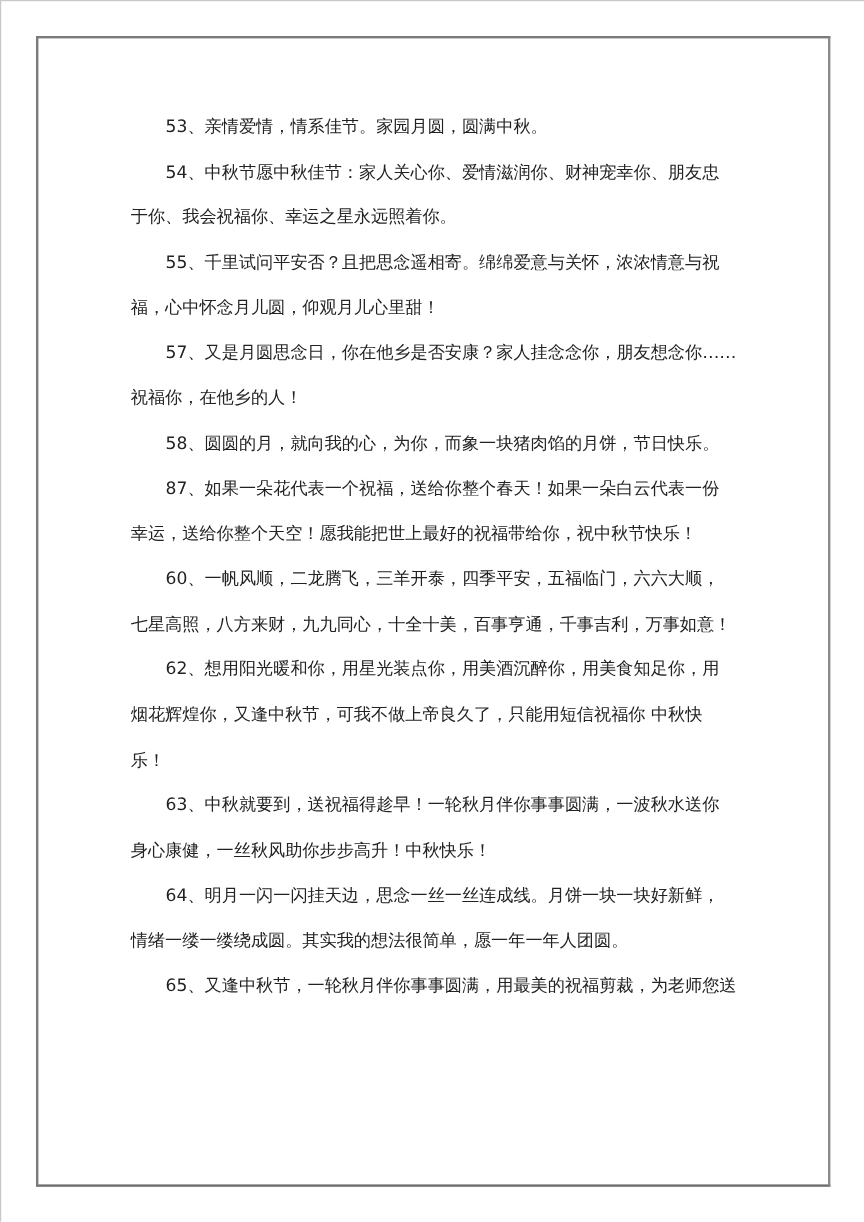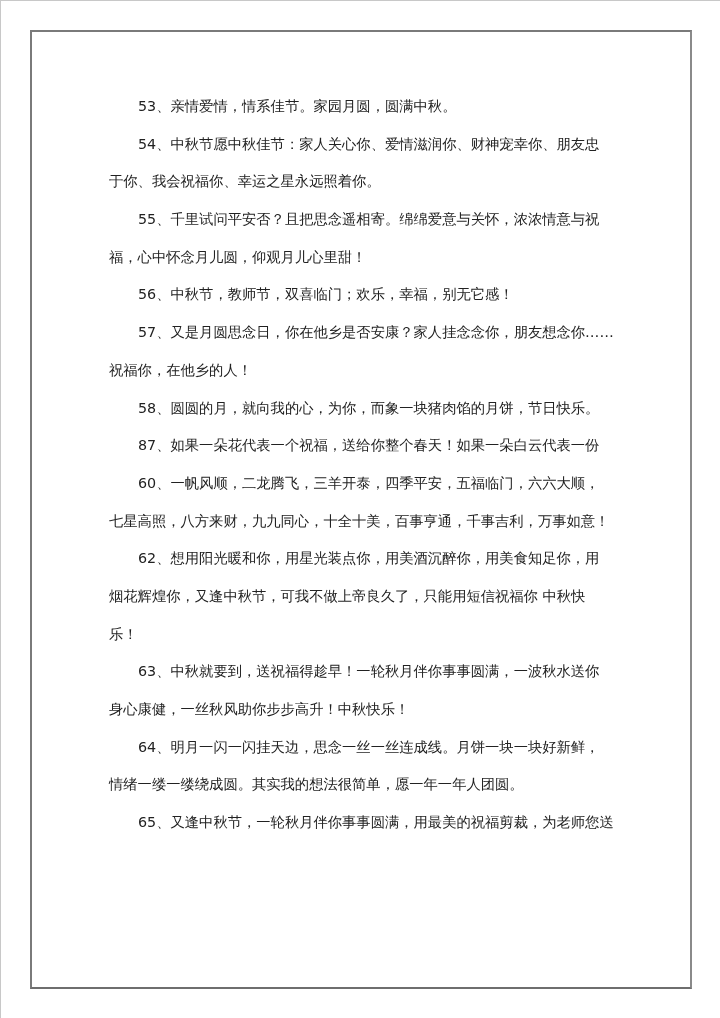--- a/index.html
+++ b/index.html
@@ -72,31 +72,29 @@
       </div>
       <div class="para">
         <span class="line first"><span class="num">54、</span><span>中秋节愿中秋佳节：家人关心你、爱情滋润你、财神宠幸你、朋友忠</span></span>
         <span class="line"><span>于你、我会祝福你、幸运之星永远照着你。</span></span>
       </div>
       <div class="para">
         <span class="line first"><span class="num">55、</span><span>千里试问平安否？且把思念遥相寄。绵绵爱意与关怀，浓浓情意与祝</span></span>
         <span class="line"><span>福，心中怀念月儿圆，仰观月儿心里甜！</span></span>
       </div>
       <div class="para">
-        <span class="line first"><span class="num">56、</span><span>中秋节，教师节，双喜临门；欢乐，幸福，别无它感！</span></span>
-      </div>
-      <div class="para">
         <span class="line first"><span class="num">57、</span><span>又是月圆思念日，你在他乡是否安康？家人挂念念你，朋友想念你……</span></span>
         <span class="line"><span>祝福你，在他乡的人！</span></span>
       </div>
       <div class="para">
         <span class="line first"><span class="num">58、</span><span>圆圆的月，就向我的心，为你，而象一块猪肉馅的月饼，节日快乐。</span></span>
       </div>
       <div class="para">
         <span class="line first"><span class="num">87、</span><span>如果一朵花代表一个祝福，送给你整个春天！如果一朵白云代表一份</span></span>
+        <span class="line"><span>幸运，送给你整个天空！愿我能把世上最好的祝福带给你，祝中秋节快乐！</span></span>
       </div>
       <div class="para">
         <span class="line first"><span class="num">60、</span><span>一帆风顺，二龙腾飞，三羊开泰，四季平安，五福临门，六六大顺，</span></span>
         <span class="line"><span>七星高照，八方来财，九九同心，十全十美，百事亨通，千事吉利，万事如意！</span></span>
       </div>
       <div class="para">
         <span class="line first"><span class="num">62、</span><span>想用阳光暖和你，用星光装点你，用美酒沉醉你，用美食知足你，用</span></span>
         <span class="line"><span>烟花辉煌你，又逢中秋节，可我不做上帝良久了，只能用短信祝福你 中秋快</span></span>
         <span class="line"><span>乐！</span></span>
       </div>

